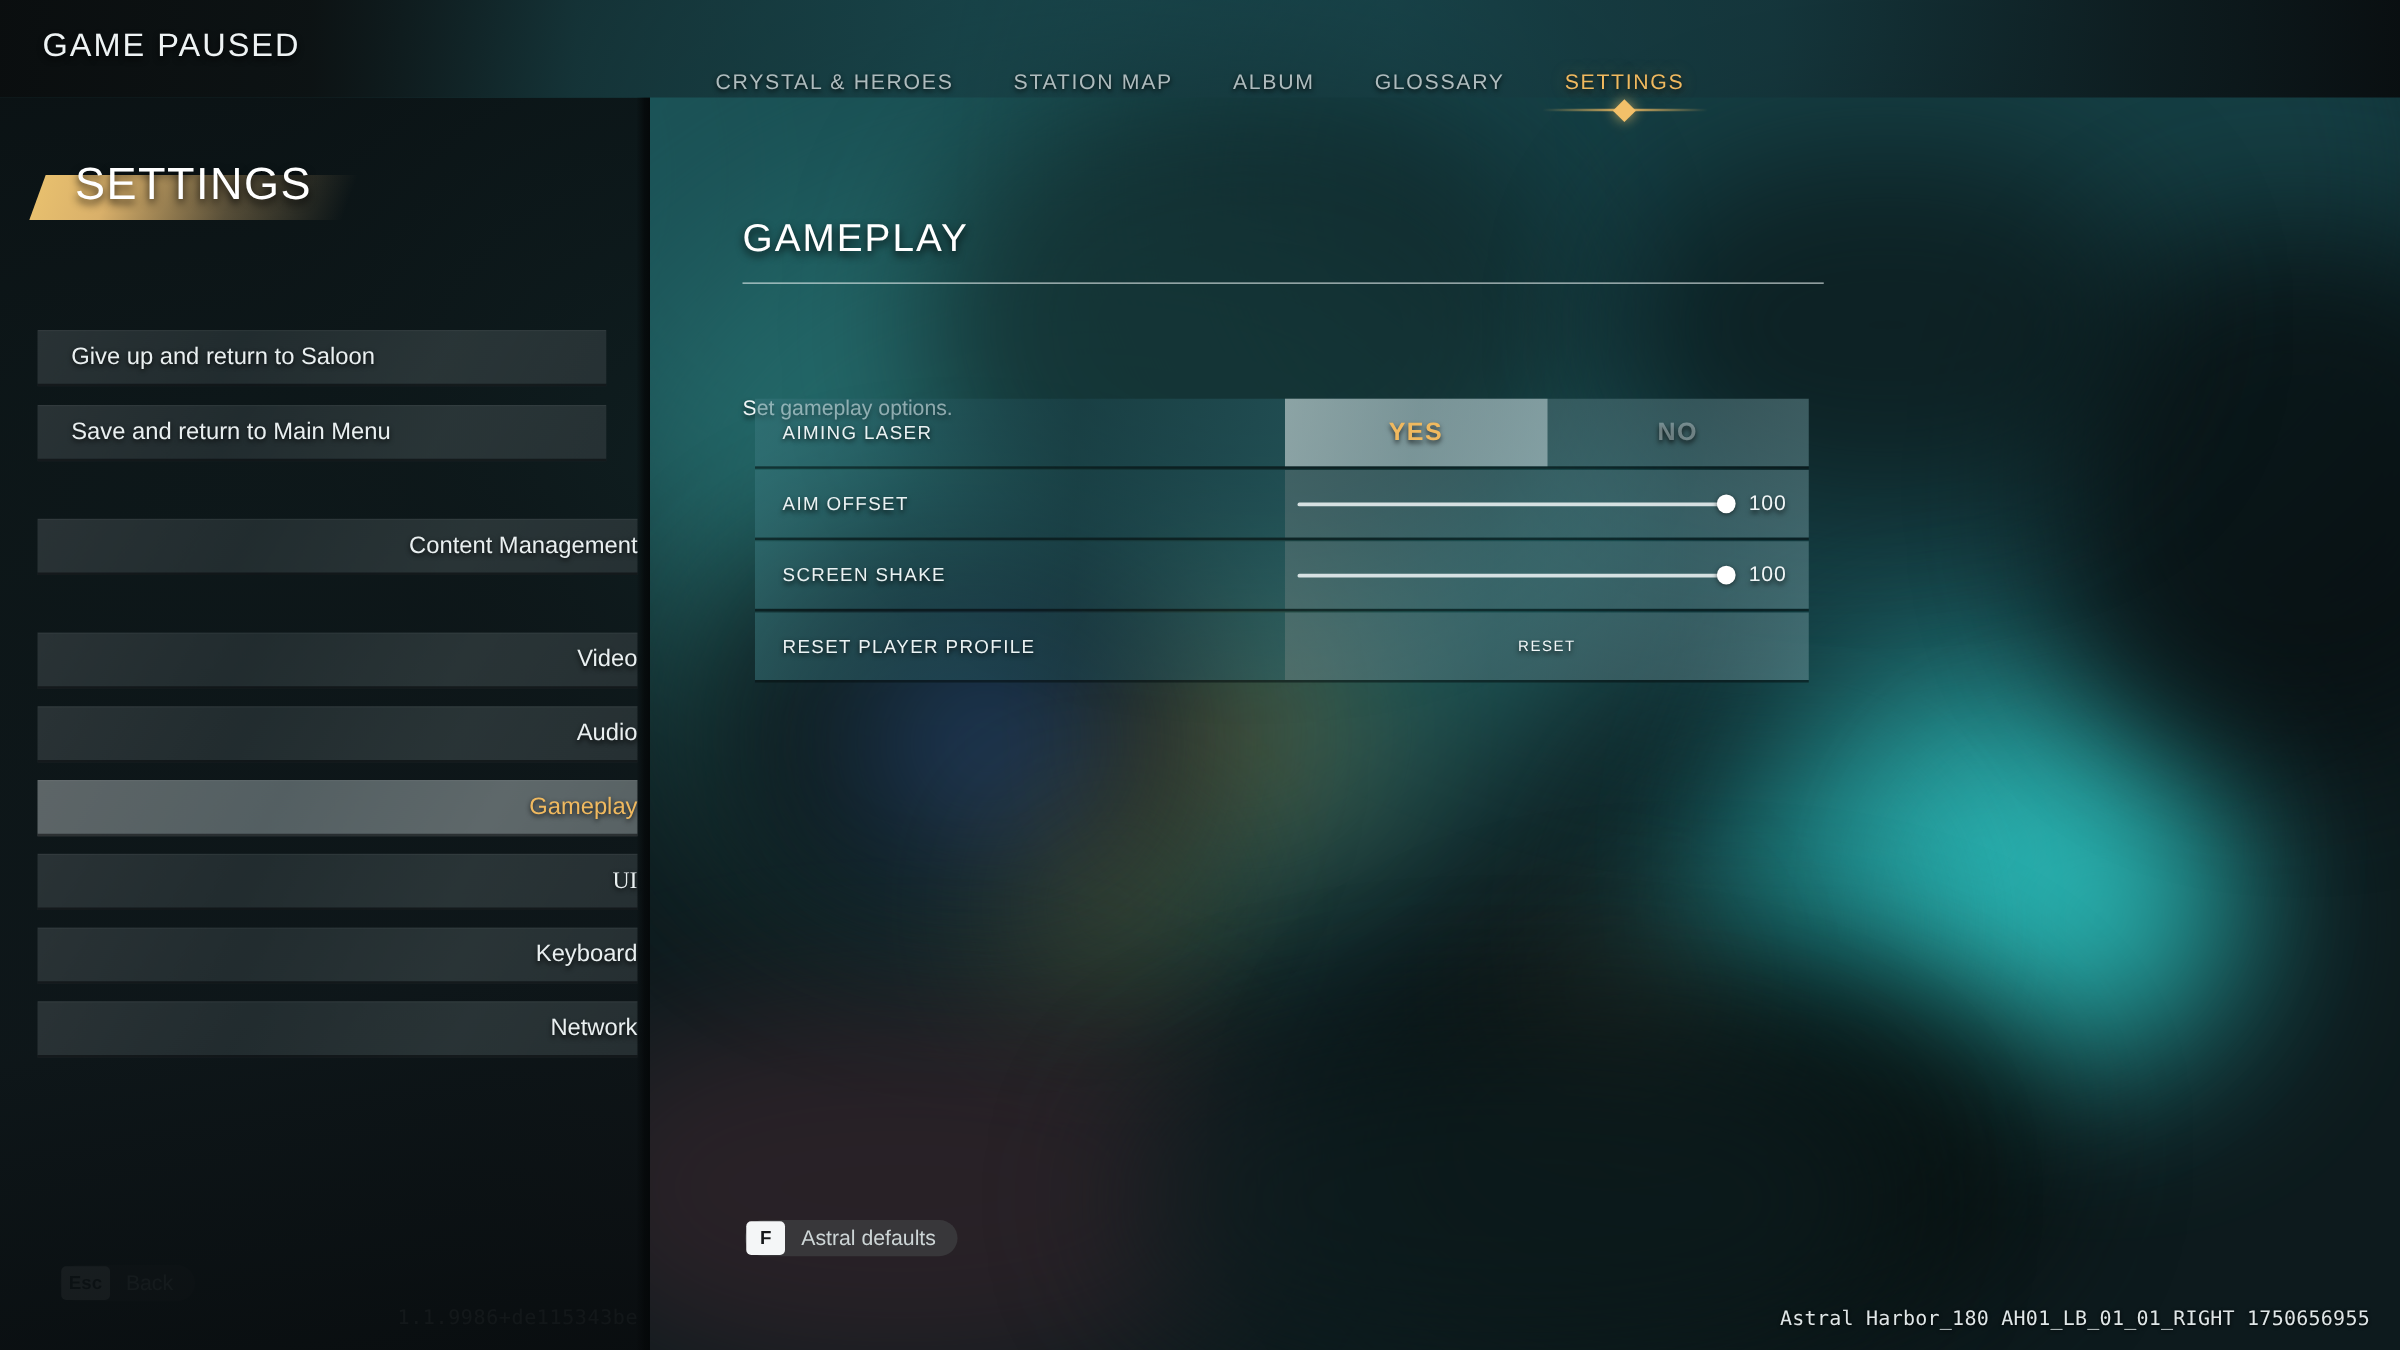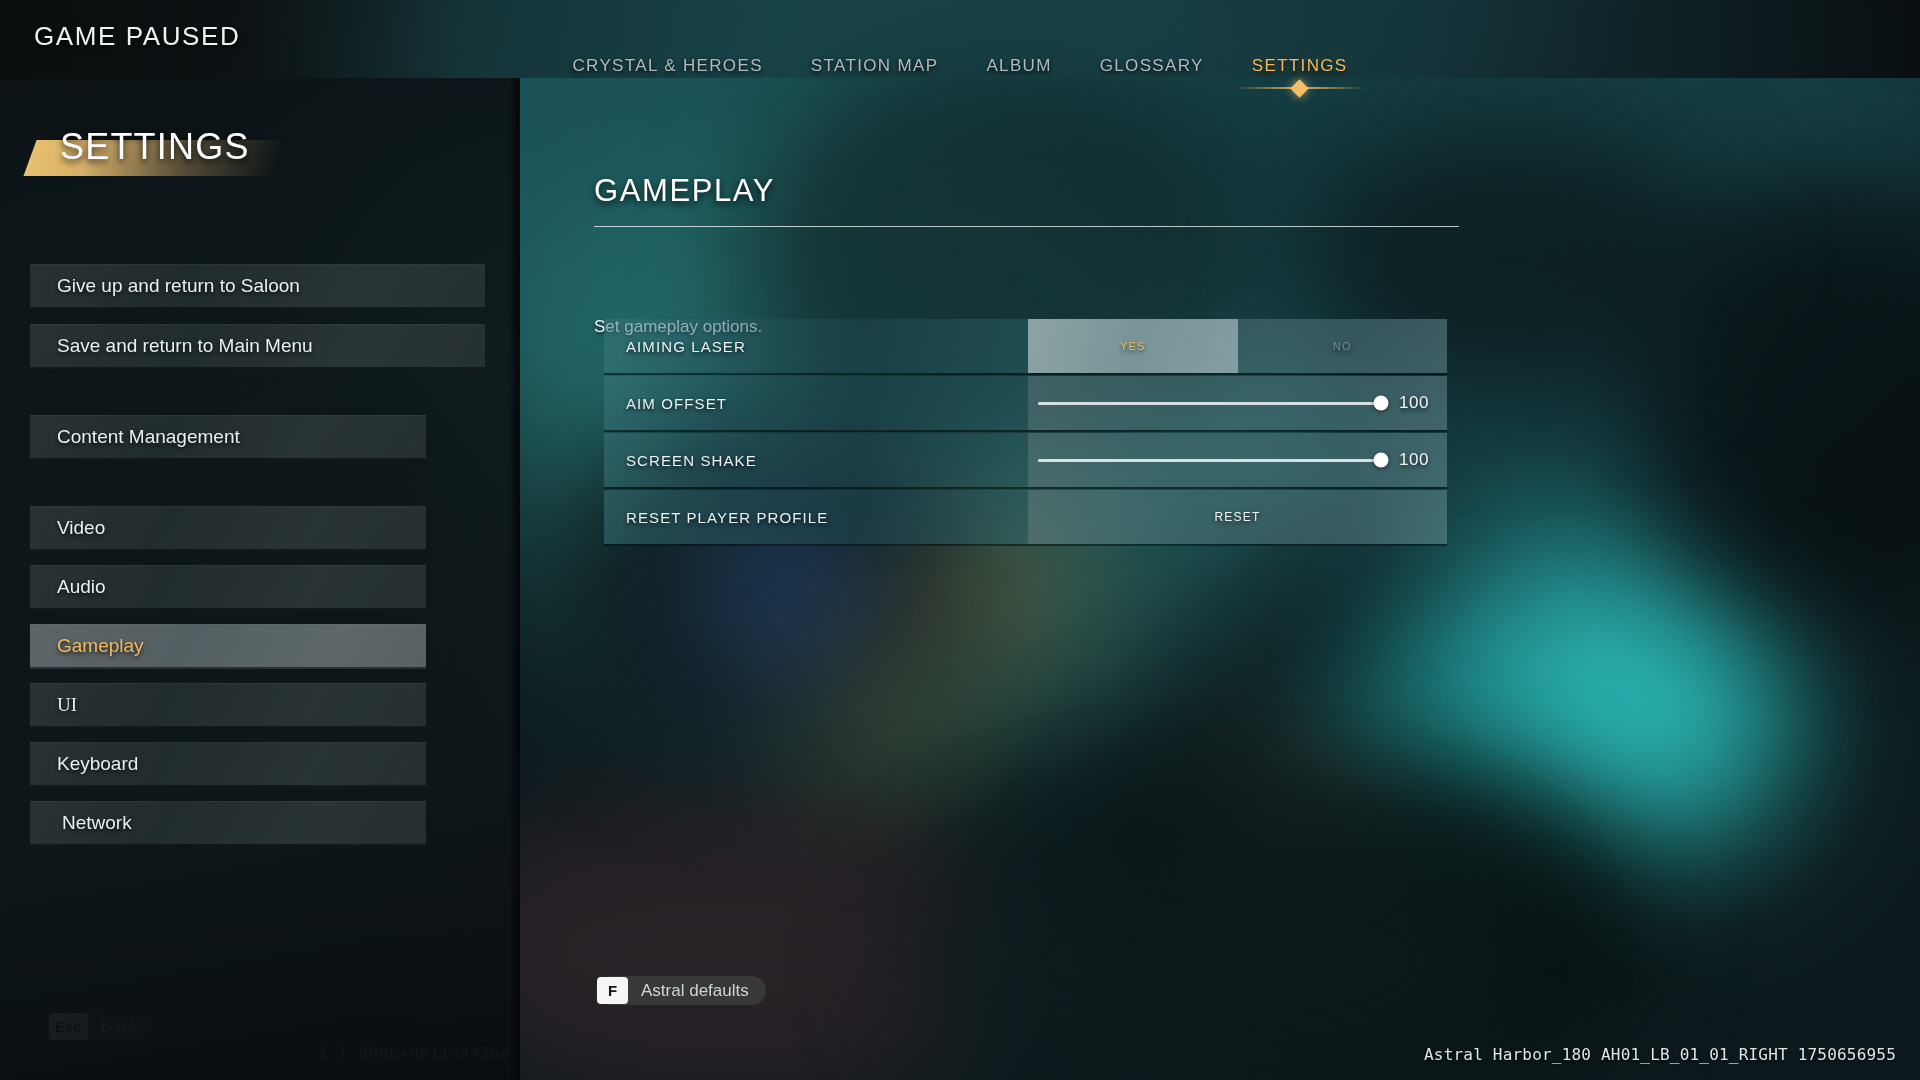--- a/index.html
+++ b/index.html
@@ -86,21 +86,21 @@
     position:absolute; height:45px;
     display:flex; align-items:center;
     padding-left:27px; cursor:pointer;
     border-bottom:2px solid rgba(3,6,7,.55);
     color:#e9eff0; font-size:19px; font-weight:400;
     text-shadow:0 2px 4px rgba(0,0,0,.8);
     background:linear-gradient(120deg, rgba(52,61,64,.72) 0%, rgba(44,55,58,.66) 35%, rgba(58,70,72,.62) 70%, rgba(48,58,61,.70) 100%);
     box-shadow:inset 0 1px 0 rgba(255,255,255,.045);
   }
   .side-btn.wide { left:30px; width:455px; }
-  .side-btn.narrow { left:30px; width:396px; }
+  .side-btn.narrow { left:30px; width:480px;justify-content:flex-end; }
   .side-btn.selected {
     background:linear-gradient(120deg, rgba(104,112,114,.88) 0%, rgba(96,108,111,.85) 40%, rgba(112,122,124,.82) 75%, rgba(100,110,112,.86) 100%);
     color:#f0b95f;
   }
 
   
   .hintpill {
     position:absolute; display:flex; align-items:center;
     height:29px; border-radius:15px;
     background:rgba(62,62,64,.78); padding-right:17px;
@@ -156,22 +156,22 @@
     background:linear-gradient(100deg, rgba(58,120,126,.52) 0%, rgba(40,92,99,.48) 30%, rgba(30,72,80,.50) 60%, rgba(46,104,112,.47) 100%);
   }
   .row-ctrl {
     flex:1; position:relative;
     background:linear-gradient(100deg, rgba(104,136,140,.52) 0%, rgba(86,122,128,.48) 40%, rgba(96,134,140,.46) 75%, rgba(108,148,154,.50) 100%);
   }
   
   .toggle-wrap { display:flex; height:100%; width:100%; }
   .toggle-opt {
     flex:1; display:flex; align-items:center; justify-content:center;
-    font-size:11px; letter-spacing:1.2px; cursor:pointer;
-    font-stretch:condensed; text-shadow:0 2px 4px rgba(0,0,0,.7);
+    font-size:20px; letter-spacing:1.2px; cursor:pointer;
+    font-stretch:condensed; text-shadow:0 2px 4px rgba(0,0,0,.7);font-weight:bold;
   }
   .toggle-opt.on {
     background:linear-gradient(100deg, rgba(172,192,193,.70) 0%, rgba(158,181,184,.64) 50%, rgba(170,192,195,.66) 100%);
     color:#f0b95f;
   }
   .toggle-opt.off { color:rgba(218,229,231,.42); }
   
   .slider-wrap { display:flex; align-items:center; height:100%; padding:0 0 0 10px; }
   .slider-track {
     position:relative; height:3px; flex:1; margin-right:4px;

